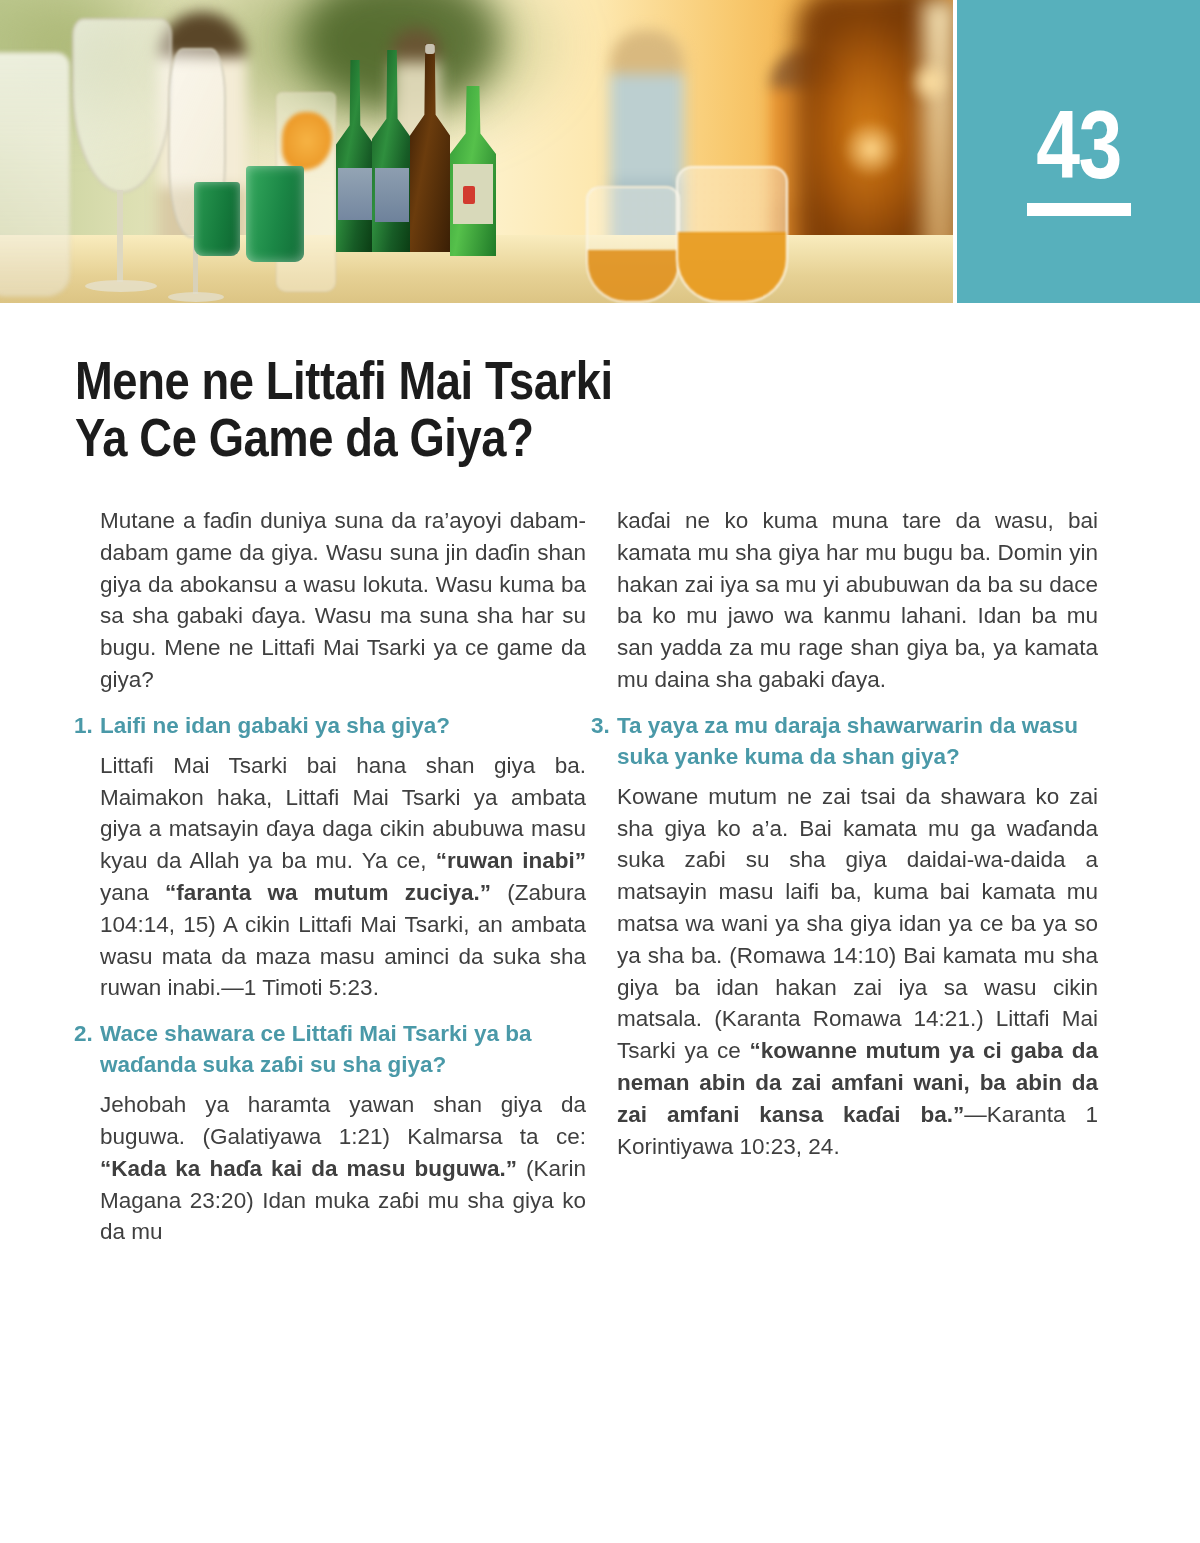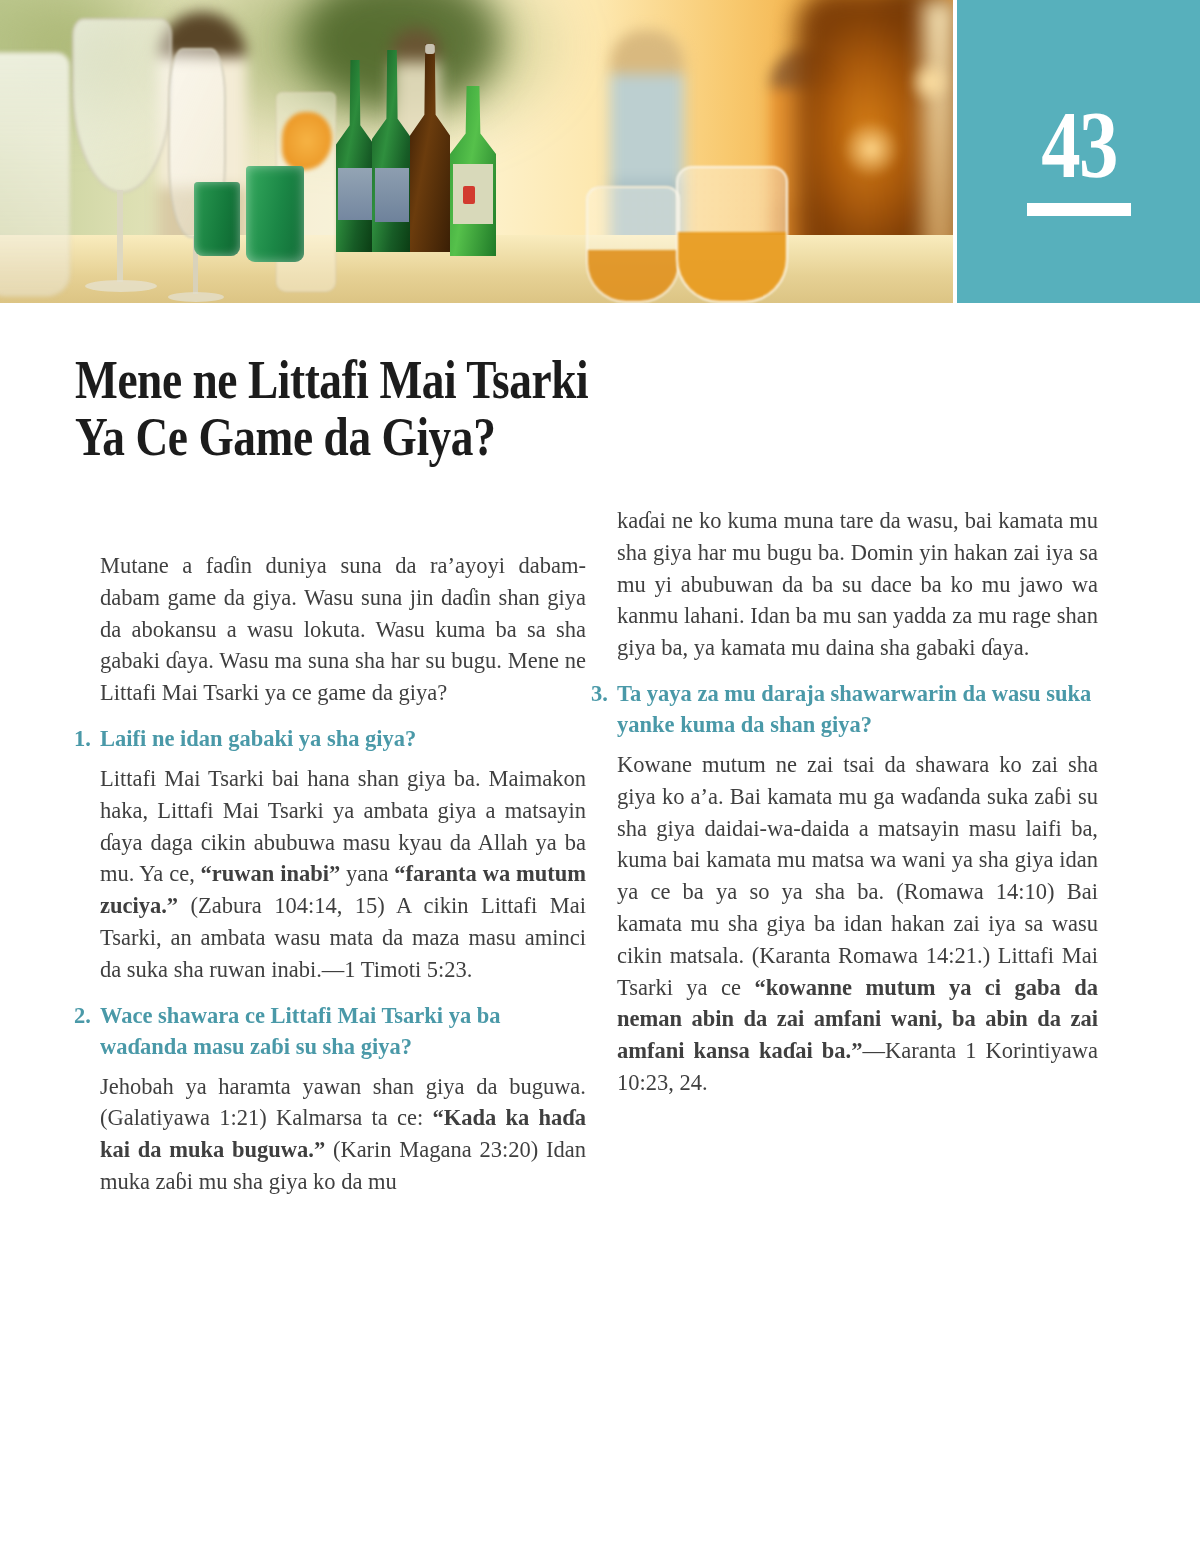--- a/index.html
+++ b/index.html
@@ -4,21 +4,21 @@
 <style>
   :root{
     --teal-panel:#57B0BC;
     --teal-heading:#4A99A8;
     --body-text:#3F3F3F;
   }
   *{box-sizing:border-box;}
   html,body{margin:0;padding:0;background:#fff;}
   .page{
     position:relative;width:1200px;height:1543px;background:#fff;overflow:hidden;
-    font-family:Liberation Serif, serif;
+    font-family:Liberation Sans, sans-serif;
   }
 
   
   .photo{position:absolute;left:0;top:0;width:953px;height:303px;overflow:hidden;background:#f2e9c8;}
   .photo *{position:absolute;}
   .ph-sky{inset:0;width:100%;height:100%;
     background:linear-gradient(92deg,#c2cd96 0%,#dcdfb2 14%,#efe9c6 28%,#f8f0d0 40%,#fdf2cd 50%,#fde8b0 62%,#f8c96f 76%,#f2a93c 88%,#eb9326 100%);}
   .ph-foliage1{left:150px;top:-70px;width:430px;height:230px;border-radius:50%;
     background:radial-gradient(closest-side,rgba(110,140,60,.85),rgba(140,160,80,.4) 60%,transparent);filter:blur(22px);}
   .ph-foliage2{left:-60px;top:-50px;width:260px;height:190px;border-radius:50%;
@@ -108,21 +108,21 @@
   
   .title{
     position:absolute;left:75px;top:352px;margin:0;
     font-size:54px;font-weight:700;line-height:57px;color:#1c1c1c;letter-spacing:-.5px;
     transform:scaleX(.84);transform-origin:left top;white-space:nowrap;
   }
   .title span{display:block;}
 
   
   .col{position:absolute;top:505px;color:var(--body-text);}
-  .col-left{left:74px;width:512px;margin-top:45px;}
+  .col-left{left:74px;width:512px;}
   .col-right{left:591px;width:507px;}
   .body-para{
     margin:0 0 0 26px;font-size:22.5px;line-height:31.8px;text-align:justify;
   }
   .body-para .bold{font-weight:700;}
   .q-heading{
     display:flex;margin:14px 0 9px 0;color:var(--teal-heading);
     font-size:22.5px;font-weight:700;line-height:31px;
   }
   .q-num{flex:none;width:26px;}
@@ -186,23 +186,23 @@
 
   <div class="col col-left">
       <p class="body-para"><span>Mutane a faɗin duniya suna da ra’ayoyi dabam-dabam game da giya. Wasu suna jin daɗin shan giya da abokansu a wasu lokuta. Wasu kuma ba sa sha gabaki ɗaya. Wasu ma suna sha har su bugu. Mene ne Littafi Mai Tsarki ya ce game da giya?</span></p>
       <div class="q-heading">
         <span class="q-num">1.</span>
         <span class="q-text">Laifi ne idan gabaki ya sha giya?</span>
       </div>
       <p class="body-para"><span>Littafi Mai Tsarki bai hana shan giya ba. Maimakon haka, Littafi Mai Tsarki ya ambata giya a matsayin ɗaya daga cikin abubuwa masu kyau da Allah ya ba mu. Ya ce, </span><span class="bold">“ruwan inabi”</span><span> yana </span><span class="bold">“faranta wa mutum zuciya.”</span><span> (Zabura 104:14, 15) A cikin Littafi Mai Tsarki, an ambata wasu mata da maza masu aminci da suka sha ruwan inabi.—1 Timoti 5:23.</span></p>
       <div class="q-heading">
         <span class="q-num">2.</span>
-        <span class="q-text">Wace shawara ce Littafi Mai Tsarki ya ba waɗanda masu zaɓi su sha giya?</span>
-      </div>
-      <p class="body-para"><span>Jehobah ya haramta yawan shan giya da buguwa. (Galatiyawa 1:21) Kalmarsa ta ce: </span><span class="bold">“Kada ka haɗa kai da muka buguwa.”</span><span> (Karin Magana 23:20) Idan muka zaɓi mu sha giya ko da mu</span></p>
+        <span class="q-text">Wace shawara ce Littafi Mai Tsarki ya ba waɗanda suka zaɓi su sha giya?</span>
+      </div>
+      <p class="body-para"><span>Jehobah ya haramta yawan shan giya da buguwa. (Galatiyawa 1:21) Kalmarsa ta ce: </span><span class="bold">“Kada ka haɗa kai da masu buguwa.”</span><span> (Karin Magana 23:20) Idan muka zaɓi mu sha giya ko da mu</span></p>
     </div>
   <div class="col col-right">
       <p class="body-para"><span>kaɗai ne ko kuma muna tare da wasu, bai kamata mu sha giya har mu bugu ba. Domin yin hakan zai iya sa mu yi abubuwan da ba su dace ba ko mu jawo wa kanmu lahani. Idan ba mu san yadda za mu rage shan giya ba, ya kamata mu daina sha gabaki ɗaya.</span></p>
       <div class="q-heading">
         <span class="q-num">3.</span>
         <span class="q-text">Ta yaya za mu daraja shawarwarin da wasu suka yanke kuma da shan giya?</span>
       </div>
       <p class="body-para"><span>Kowane mutum ne zai tsai da shawara ko zai sha giya ko a’a. Bai kamata mu ga waɗanda suka zaɓi su sha giya daidai-wa-daida a matsayin masu laifi ba, kuma bai kamata mu matsa wa wani ya sha giya idan ya ce ba ya so ya sha ba. (Romawa 14:10) Bai kamata mu sha giya ba idan hakan zai iya sa wasu cikin matsala. (Karanta Romawa 14:21.) Littafi Mai Tsarki ya ce </span><span class="bold">“kowanne mutum ya ci gaba da neman abin da zai amfani wani, ba abin da zai amfani kansa kaɗai ba.”</span><span>—Karanta 1 Korintiyawa 10:23, 24.</span></p>
     </div>
 

